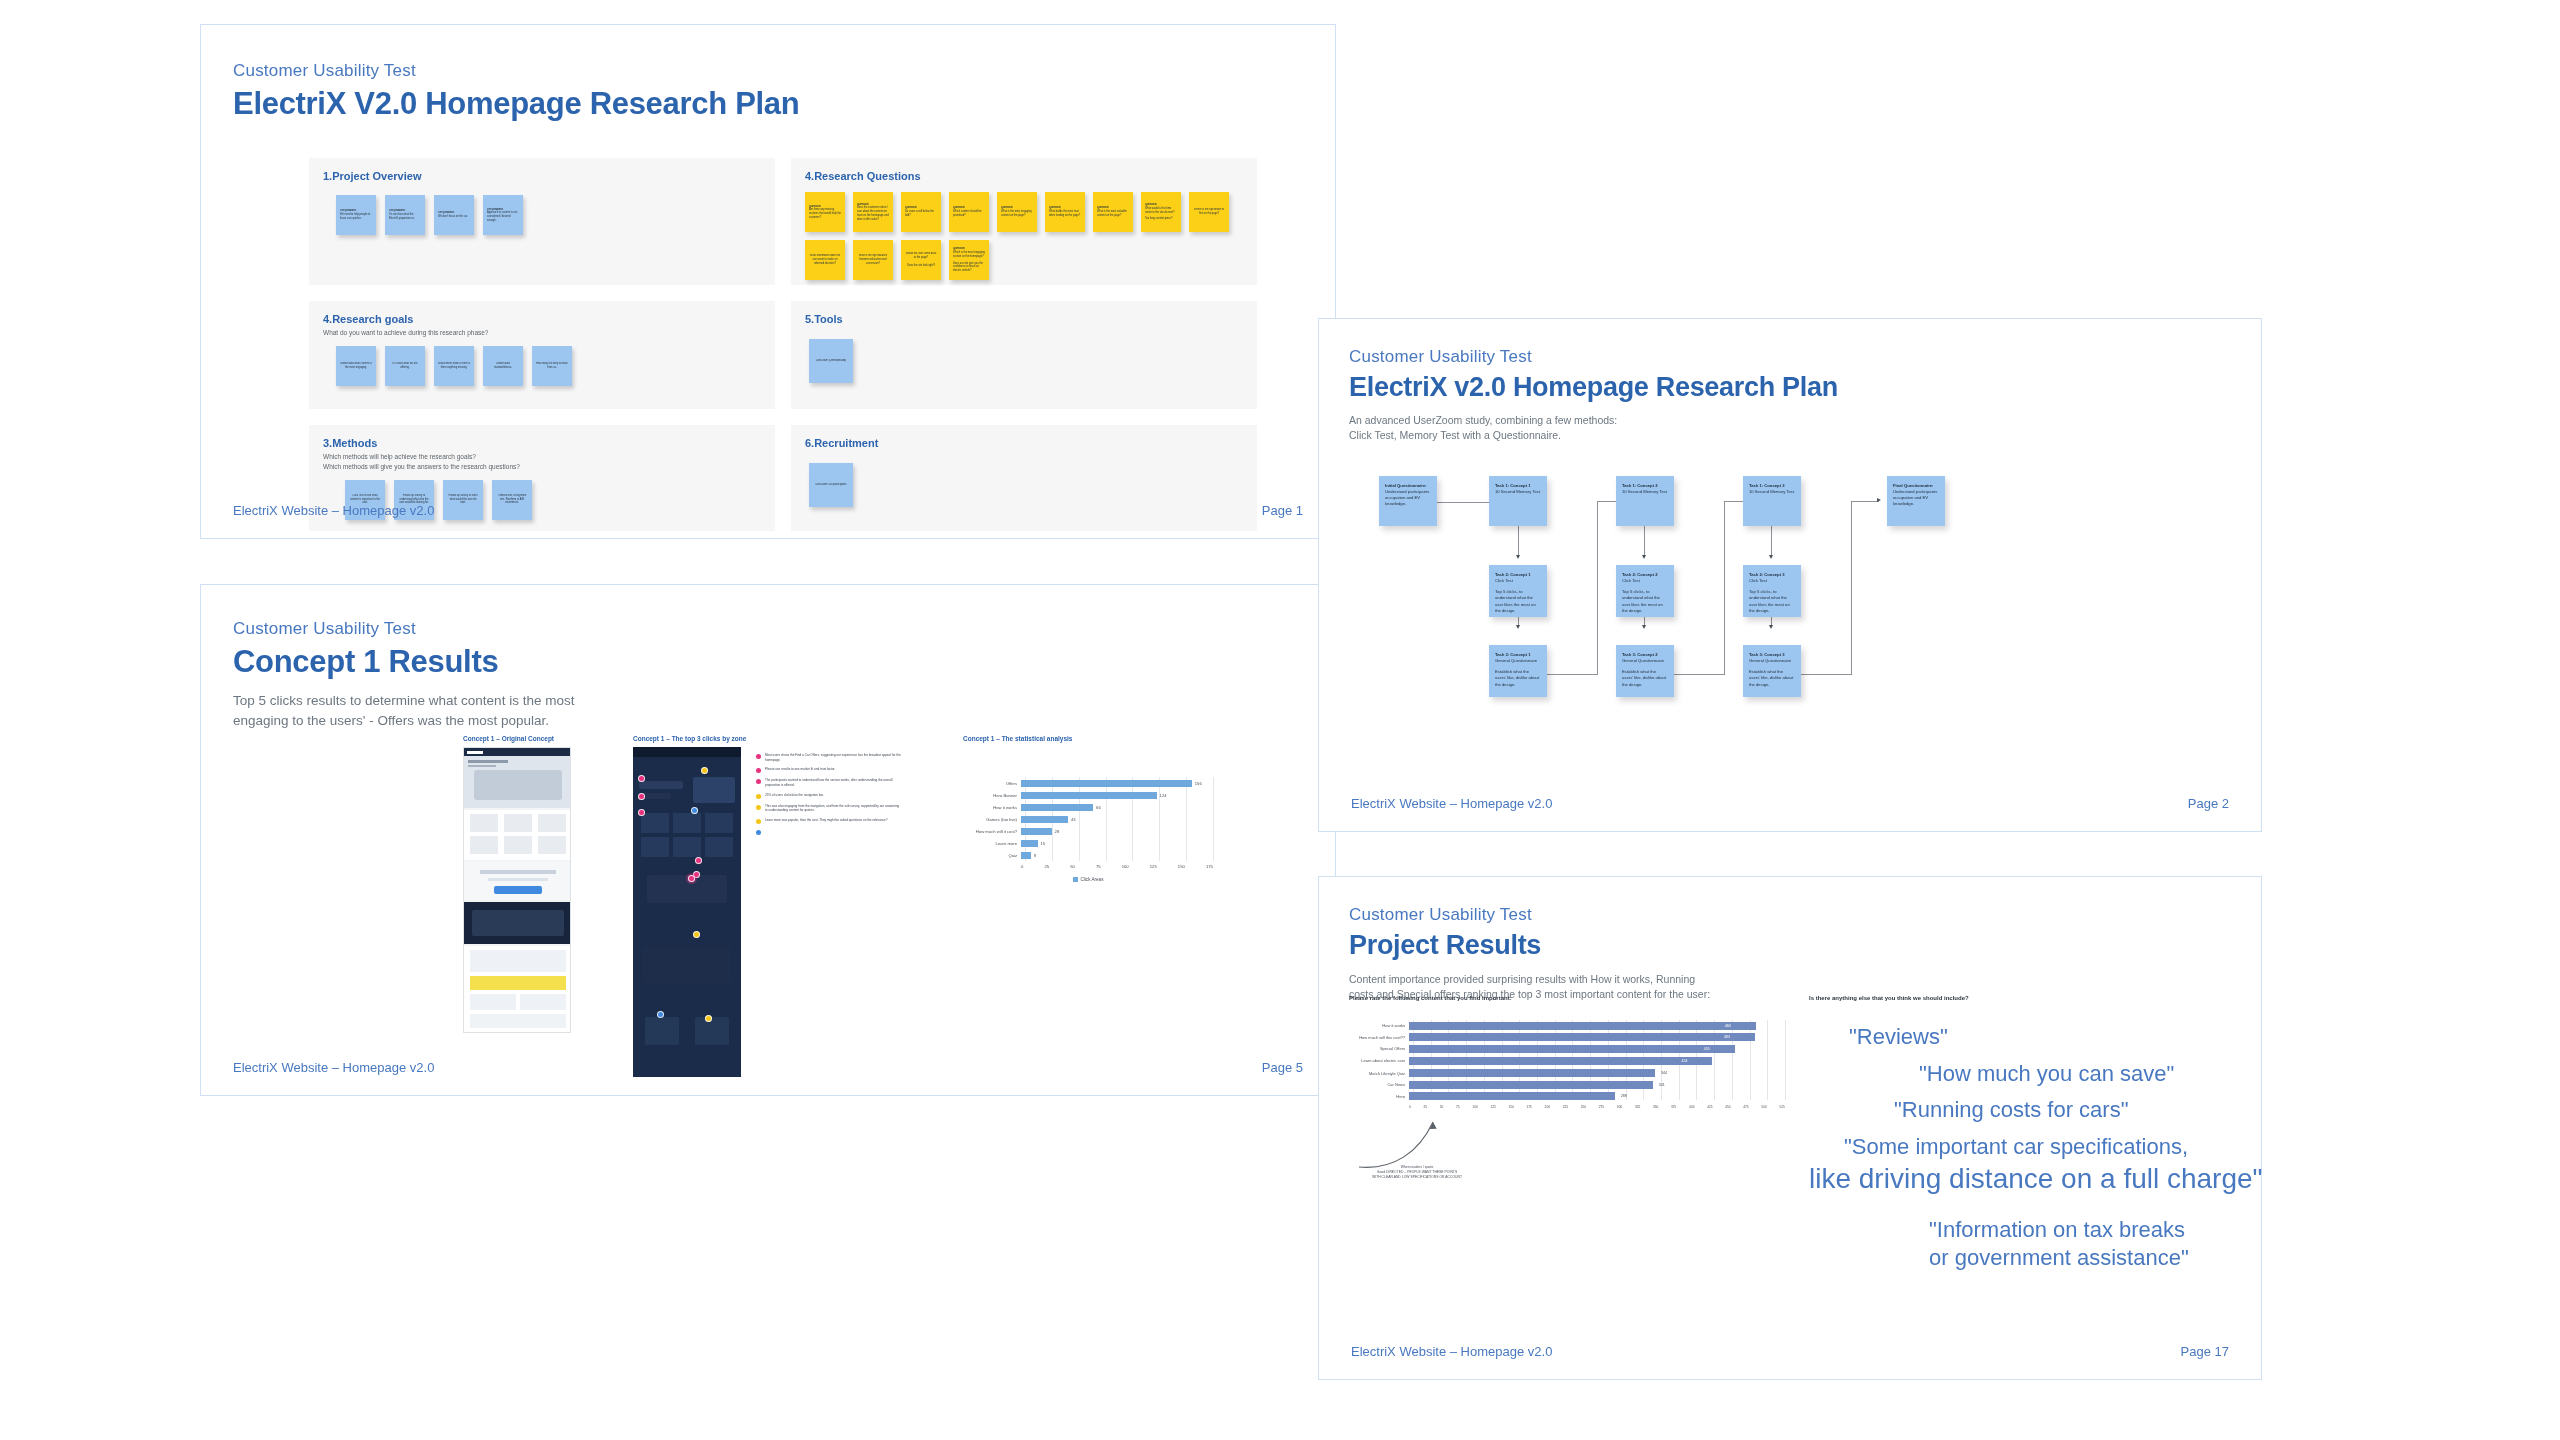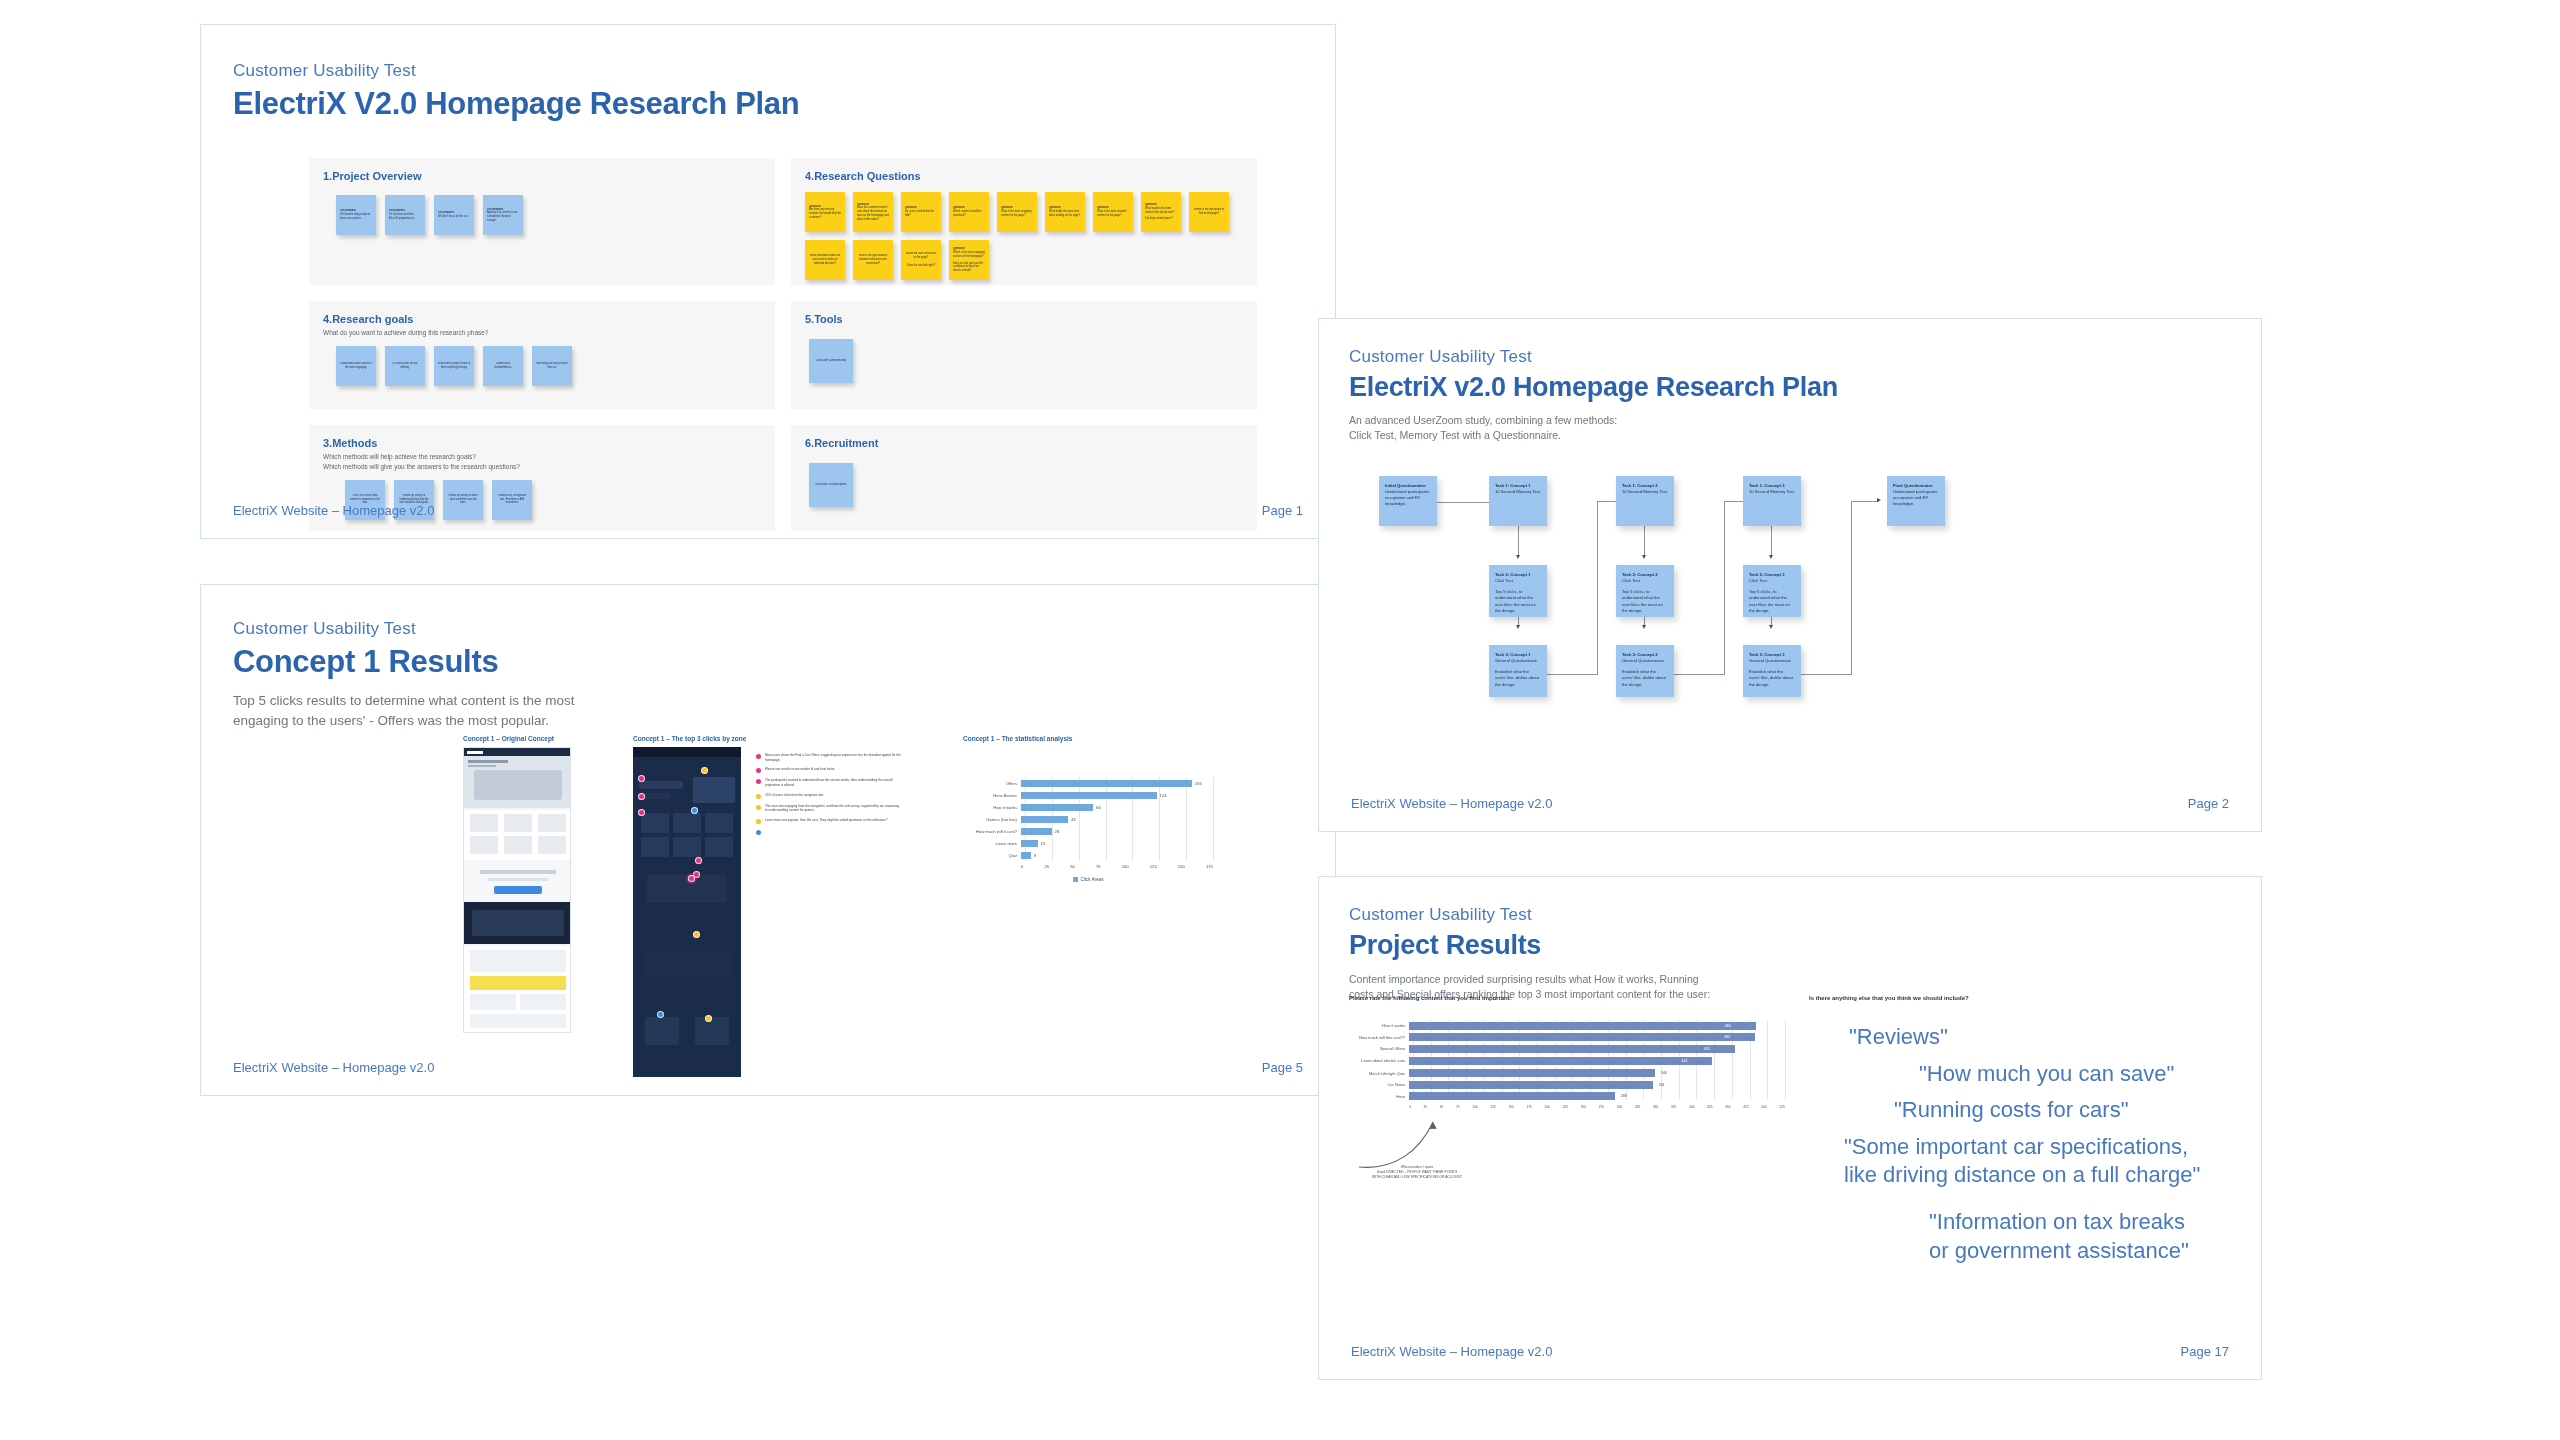--- a/index.html
+++ b/index.html
@@ -566,21 +566,21 @@
       <span>ElectriX Website – Homepage v2.0</span>
       <span>Page 2</span>
     </div>
   </div>
 
   <div class="slide" style="left:1318px; top:876px; width:944px; height:504px;">
     <div style="position:absolute; left:30px; top:28px;">
       <div class="eyebrow">Customer Usability Test</div>
       <div class="title" style="font-size:27px; margin-top:5px;">Project Results</div>
       <div class="subtitle" style="font-size:10.5px; margin-top:11px;">
-        <div>Content importance provided surprising results what How it works, Running</div>
+        <div>Content importance provided surprising results with How it works, Running</div>
         <div>costs and Special offers ranking the top 3 most important content for the user:</div>
       </div>
     </div>
 
     <div class="qhead" style="position:absolute; left:30px; top:118px;">Please rate the following content that you find important:</div>
 
     <div class="hbar-chart" style="position:absolute; left:36px; top:143px; width:430px;">
       <div style="position:absolute; left:58px; top:0; right:0; height:80px;">
         <div class="gridline" style="left:0%;"></div>
           <div class="gridline" style="left:4.76%;"></div>
@@ -695,21 +695,21 @@
 Good DIRECTED – PEOPLE WANT THESE POINTS
 WITH CLEAR AND LOW SPECIFICATIONS OR ACCOUNT</div>
 
     <div class="qhead" style="position:absolute; left:490px; top:118px;">Is there anything else that you think we should include?</div>
 
     <div class="quotes" style="position:absolute; left:490px; top:146px; width:430px;">
       <div class="quote-line" style="font-size:22px; margin-left:40px; margin-bottom:8px;">"Reviews"</div>
       <div class="quote-line" style="font-size:22px; margin-left:110px; margin-bottom:8px;">"How much you can save"</div>
       <div class="quote-line" style="font-size:22px; margin-left:85px; margin-bottom:8px;">"Running costs for cars"</div>
       <div class="quote-line" style="font-size:22px; margin-left:35px;">"Some important car specifications,</div>
-      <div class="quote-line" style="font-size:22px; margin-left:35px; margin-bottom:18px;">like driving distance on a full charge"</div>
+      <div class="quote-line" style="font-size:28px; margin-bottom:18px;">like driving distance on a full charge"</div>
       <div class="quote-line" style="font-size:22px; margin-left:120px;">"Information on tax breaks</div>
       <div class="quote-line" style="font-size:22px; margin-left:120px;">or government assistance"</div>
     </div>
 
     <div class="footer">
       <span>ElectriX Website – Homepage v2.0</span>
       <span>Page 17</span>
     </div>
   </div>
 

